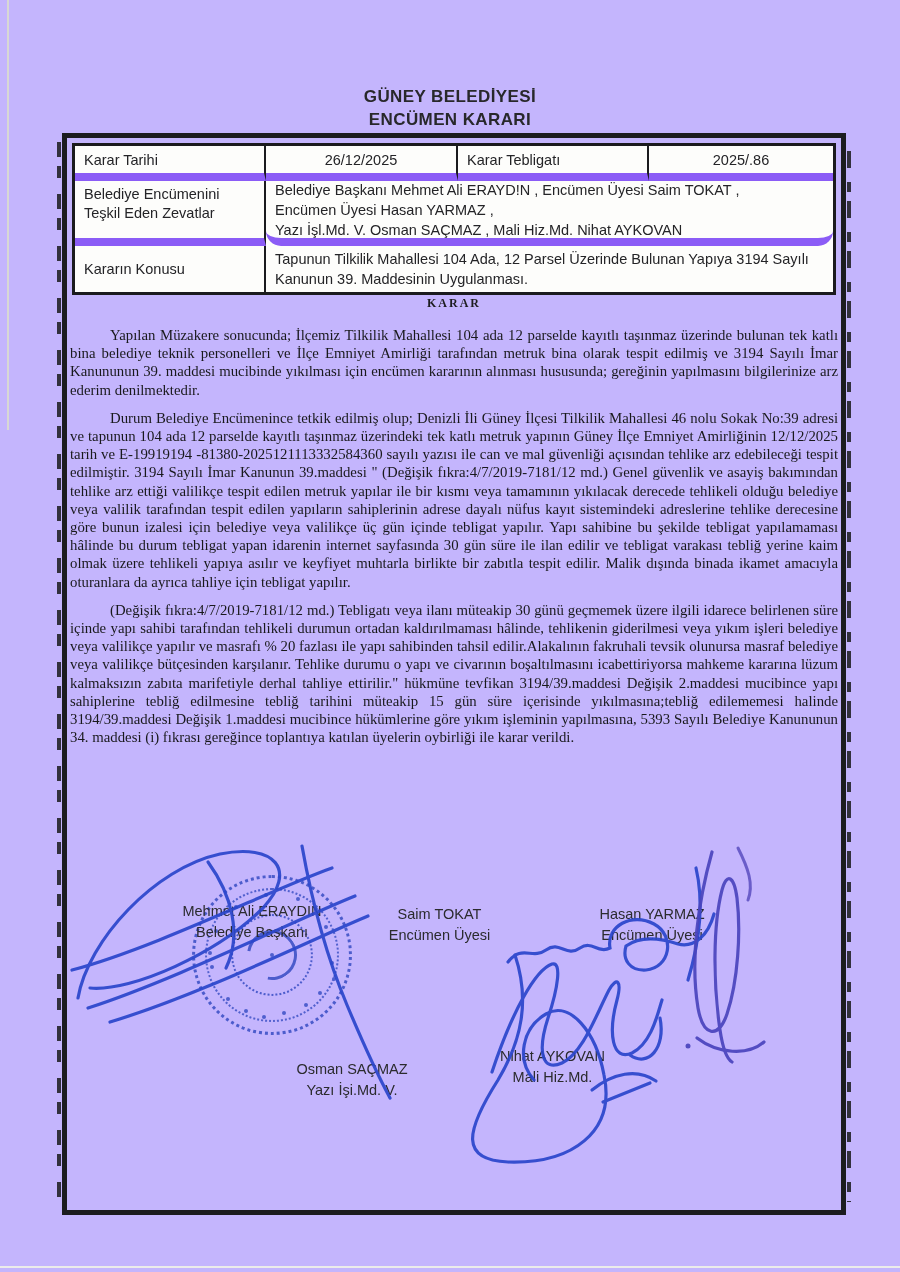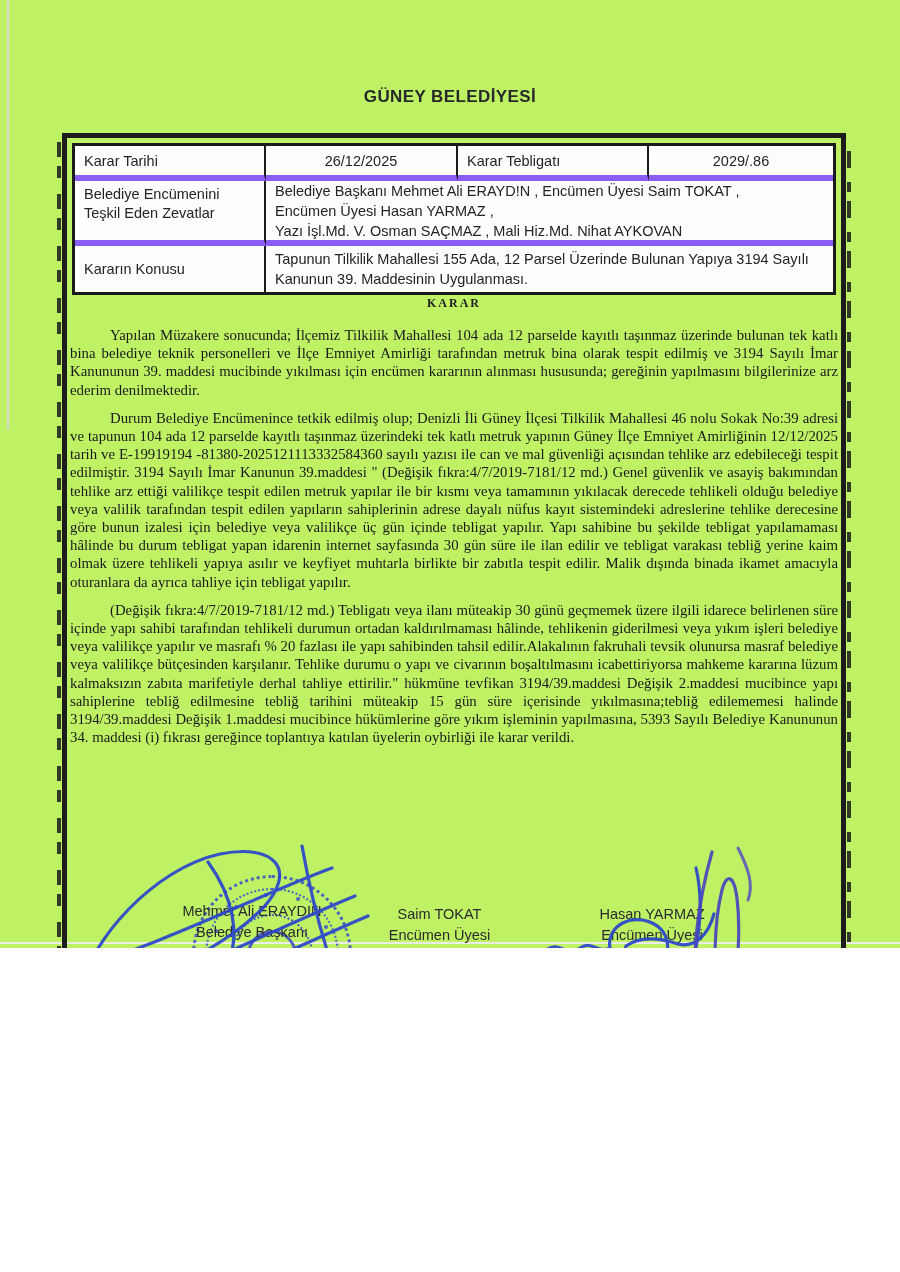--- a/index.html
+++ b/index.html
@@ -1,17 +1,17 @@
 <!DOCTYPE html>
 <html><head>
 <meta charset="utf-8">
 <style>
   html,body{margin:0;padding:0;background:#ffffff;}
   .page{
-    position:relative;width:900px;height:948px;background:#bef264;overflow:hidden;
+    position:relative;width:900px;height:1272px;background:#c4b5fd;overflow:hidden;
     font-family:"Liberation Sans",sans-serif;color:#222;
   }
   
   .edge-left{position:absolute;left:7px;top:0;width:2px;height:430px;background:#d8d8d4;}
   .edge-bottom{position:absolute;left:0;bottom:4px;width:100%;height:2px;background:#ececea;}
 
   .doc-title{position:absolute;top:85px;left:0;right:0;text-align:center;
     font-weight:bold;font-size:17px;line-height:23px;color:#28282b;letter-spacing:.4px;}
 
   
@@ -22,25 +22,25 @@
     opacity:.85;}
   .frame::before{left:-10px;}
   .frame::after{right:-10px;background:repeating-linear-gradient(180deg,transparent 0 9px,#19191b 9px 26px,transparent 26px 40px,#19191b 40px 50px);}
 
   
   .dtable{position:absolute;left:5px;top:5px;right:5px;display:grid;
     grid-template-columns:191px 192px 191px 1fr;grid-template-rows:35px 65px 46px;
     border:3px solid #1b1b1e;background:#fdfdfb;font-size:14.5px;color:#242427;}
   .cell{box-sizing:border-box;}
   .bR{border-right:2px solid #1b1b1e;}
-  .bB{border-bottom:6px solid #8b5cf6;}
+  .bB{border-bottom:8px solid #8b5cf6;}
   .lbl{display:flex;align-items:center;padding:0 9px;}
   .ctr{display:flex;align-items:center;justify-content:center;text-align:center;}
   .span3{grid-column:2/5;}
-  .multiline{padding:2px 9px;line-height:20px;display:flex;flex-direction:column;justify-content:center;}
+  .multiline{padding:2px 9px;line-height:20px;display:flex;flex-direction:column;justify-content:center;border-radius:15px;}
   .wrapnarrow{line-height:19px;align-items:flex-start;padding-top:4px;}
   .wrapnarrow span{display:block;width:150px;}
 
   
   .karar-h{position:absolute;top:158px;left:0;right:0;text-align:center;
     font-family:"Liberation Serif",serif;font-weight:bold;font-size:12px;
     letter-spacing:2px;color:#1d1d20;}
   .body-text{position:absolute;left:3px;right:3px;top:188px;
     font-family:"Liberation Serif",serif;font-size:14.8px;line-height:18.2px;
     text-align:justify;color:#19191c;}
@@ -69,42 +69,43 @@
 </head>
 <body>
 
 <div class="page">
 
   <div class="edge-left"></div>
   <div class="edge-bottom"></div>
 
   <div class="doc-title">
     <div>GÜNEY BELEDİYESİ</div>
+    <div>ENCÜMEN KARARI</div>
   </div>
 
   <div class="frame">
 
     <div class="dtable">
 
       <div class="cell lbl bR bB">Karar Tarihi</div>
       <div class="cell ctr bR bB">26/12/2025</div>
       <div class="cell lbl bR bB">Karar Tebligatı</div>
-      <div class="cell ctr bB">2029/.86</div>
+      <div class="cell ctr bB">2025/.86</div>
 
       <div class="cell lbl bR bB wrapnarrow">
         <span>Belediye Encümenini Teşkil Eden Zevatlar</span>
       </div>
       <div class="cell multiline span3 bB">
         <span>Belediye Başkanı Mehmet Ali ERAYD!N  , Encümen Üyesi Saim TOKAT ,</span>
         <span>Encümen Üyesi Hasan YARMAZ ,</span>
         <span>Yazı İşl.Md. V. Osman SAÇMAZ ,   Mali Hiz.Md. Nihat AYKOVAN</span>
       </div>
 
       <div class="cell lbl bR">Kararın Konusu</div>
-      <div class="cell multiline span3">Tapunun Tilkilik Mahallesi 155 Ada, 12 Parsel Üzerinde Bulunan Yapıya 3194 Sayılı Kanunun 39. Maddesinin Uygulanması.</div>
+      <div class="cell multiline span3">Tapunun Tilkilik Mahallesi 104 Ada, 12 Parsel Üzerinde Bulunan Yapıya 3194 Sayılı Kanunun 39. Maddesinin Uygulanması.</div>
     </div>
 
     <div class="karar-h">KARAR</div>
 
     <div class="body-text">
       <p>Yapılan Müzakere sonucunda; İlçemiz Tilkilik Mahallesi 104 ada 12 parselde kayıtlı taşınmaz üzerinde bulunan tek katlı bina belediye teknik personelleri ve İlçe Emniyet Amirliği tarafından metruk bina olarak tespit edilmiş ve 3194 Sayılı İmar Kanununun 39. maddesi mucibinde yıkılması için encümen kararının alınması hususunda; gereğinin yapılmasını bilgilerinize arz ederim denilmektedir.</p>
       <p>Durum Belediye Encümenince tetkik edilmiş olup; Denizli İli Güney İlçesi Tilkilik Mahallesi 46 nolu Sokak No:39 adresi ve tapunun 104 ada 12 parselde kayıtlı taşınmaz üzerindeki tek katlı metruk yapının Güney İlçe Emniyet Amirliğinin 12/12/2025 tarih ve E-19919194 -81380-2025121113332584360 sayılı yazısı ile can ve mal güvenliği açısından tehlike arz edebileceği tespit edilmiştir. 3194 Sayılı İmar Kanunun 39.maddesi " (Değişik fıkra:4/7/2019-7181/12 md.) Genel güvenlik ve asayiş bakımından tehlike arz ettiği valilikçe tespit edilen metruk yapılar ile bir kısmı veya tamamının yıkılacak derecede tehlikeli olduğu belediye veya valilik tarafından tespit edilen yapıların sahiplerinin adrese dayalı nüfus kayıt sistemindeki adreslerine tehlike derecesine göre bunun izalesi için belediye veya valilikçe üç gün içinde tebligat yapılır. Yapı sahibine bu şekilde tebligat yapılamaması hâlinde bu durum tebligat yapan idarenin internet sayfasında 30 gün süre ile ilan edilir ve tebligat varakası tebliğ yerine kaim olmak üzere tehlikeli yapıya asılır ve keyfiyet muhtarla birlikte bir zabıtla tespit edilir. Malik dışında binada ikamet amacıyla oturanlara da ayrıca tahliye için tebligat yapılır.</p>
       <p>(Değişik fıkra:4/7/2019-7181/12 md.) Tebligatı veya ilanı müteakip 30 günü geçmemek üzere ilgili idarece belirlenen süre içinde yapı sahibi tarafından tehlikeli durumun ortadan kaldırılmaması hâlinde, tehlikenin giderilmesi veya yıkım işleri belediye veya valilikçe yapılır ve masrafı % 20 fazlası ile yapı sahibinden tahsil edilir.Alakalının fakruhali tevsik olunursa masraf belediye veya valilikçe bütçesinden karşılanır. Tehlike durumu o yapı ve civarının boşaltılmasını icabettiriyorsa mahkeme kararına lüzum kalmaksızın zabıta marifetiyle derhal tahliye ettirilir." hükmüne tevfikan 3194/39.maddesi Değişik 2.maddesi mucibince yapı sahiplerine tebliğ edilmesine tebliğ tarihini müteakip 15 gün süre içerisinde yıkılmasına;tebliğ edilememesi halinde 3194/39.maddesi Değişik 1.maddesi mucibince hükümlerine göre yıkım işleminin yapılmasına, 5393 Sayılı Belediye Kanununun 34. maddesi (i) fıkrası gereğince toplantıya katılan üyelerin oybirliği ile karar verildi.</p>
     </div>
   </div>

